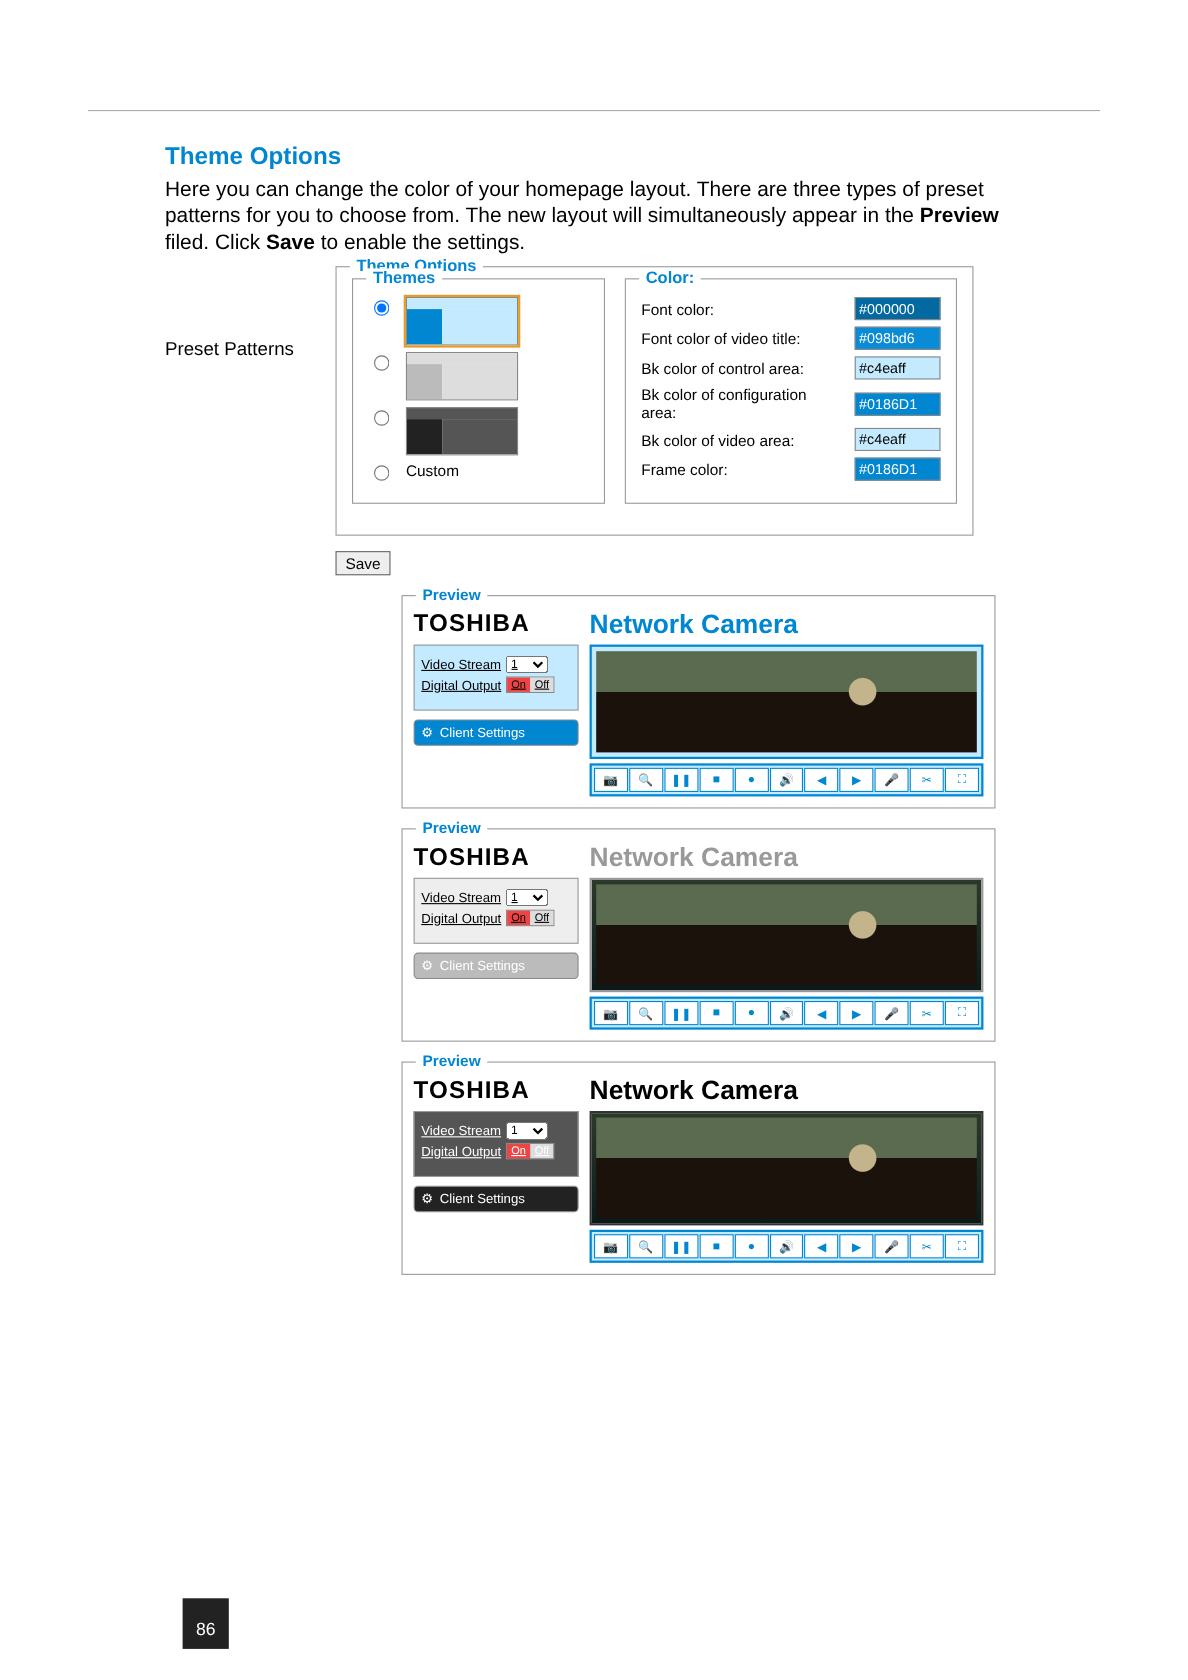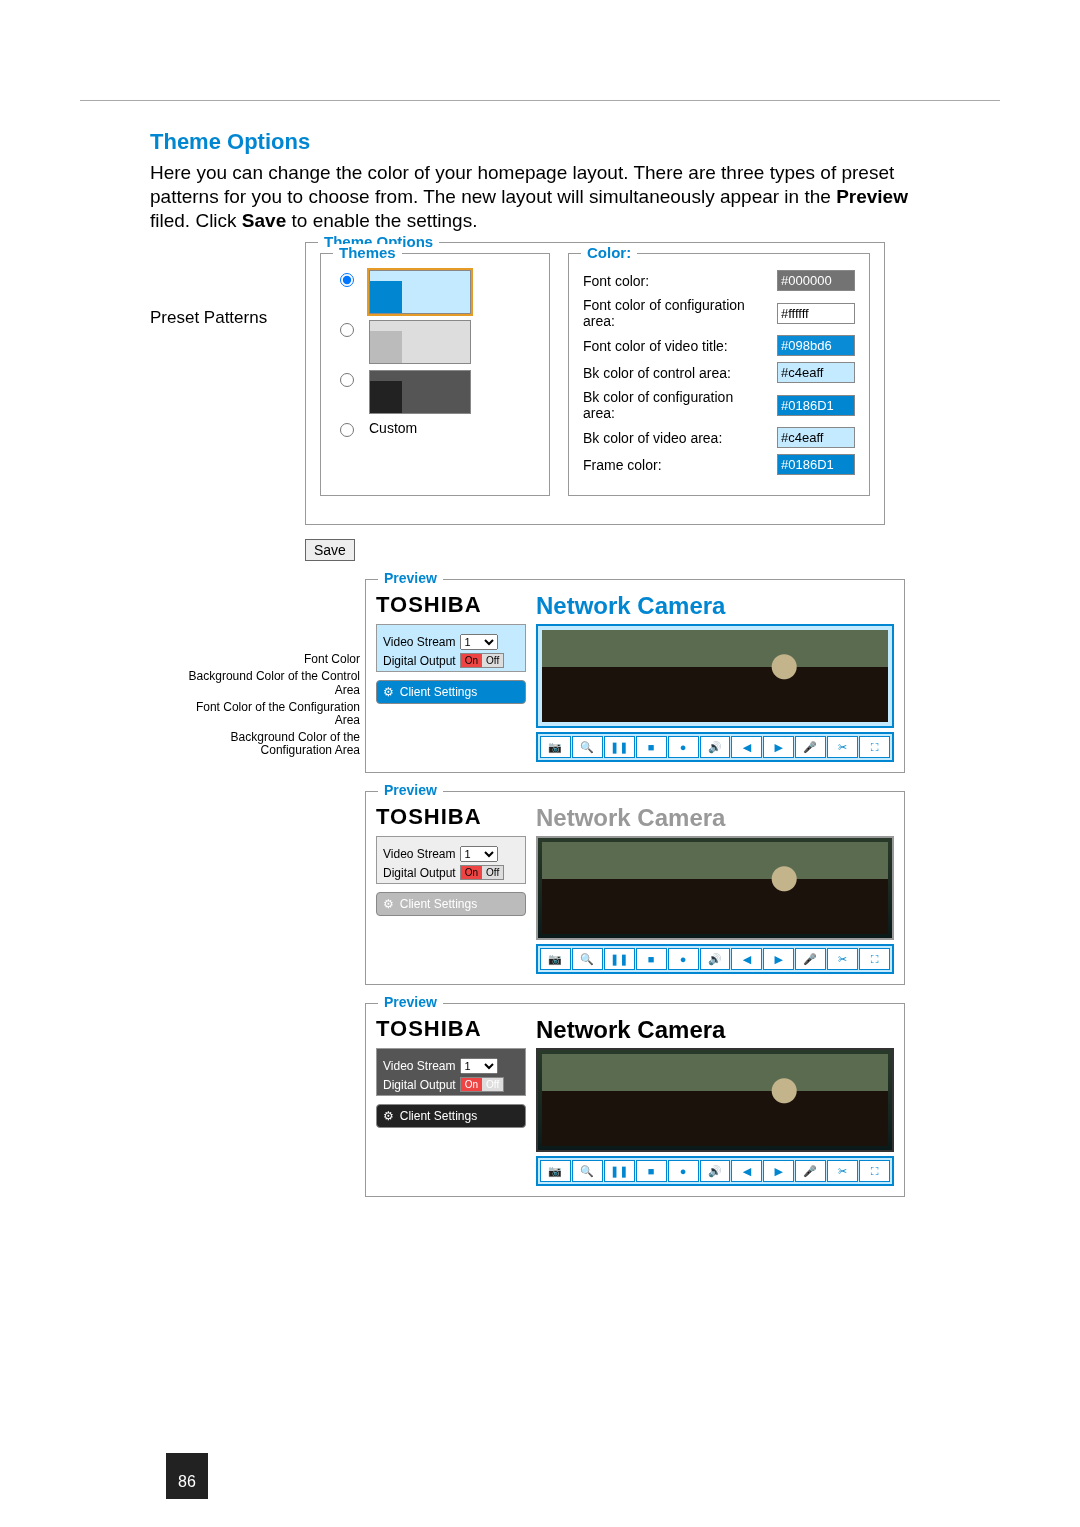--- a/index.html
+++ b/index.html
@@ -97,21 +97,21 @@
     font-size:14px;
     gap:29px;
   }
   .color-row label { flex:1; }
   .color-row input[type=text]{
     width:70px;
     font-size:13px;
     padding:2px 3px;
     border:1px solid #888;
   }
-  .swatch-000000{background:#737373;color:#fff;}
+  .swatch-000000{background:#0369a1;color:#fff;}
   .swatch-098bd6{background:#098bd6;color:#fff;}
   .swatch-c4eaff{background:#c4eaff;}
   .swatch-0186D1{background:#0186D1;color:#fff;}
   
   .preset-label {
     position: absolute;
     left: -155px;
     top: 66px;
     font-size: 17px;
   }
@@ -142,22 +142,23 @@
   .cam-title {
     font-weight:bold;
     font-size:24px;
     margin-bottom:4px;
   }
   .cam-title.v1{color:#0186D1;}
   .cam-title.v2{color:#999;}
   .cam-title.v3{color:#000;}
   .ctrl-box {
     border:1px solid #999;
-    padding:6px 6px 0 6px;
+    padding:6px 6px 12px 6px;
     font-size:12px;
+    text-decoration:underline;
   }
   .ctrl-box.v1{background:#c4eaff;}
   .ctrl-box.v2{background:#eee;}
   .ctrl-box.v3{background:#555;color:#fff;}
   .ctrl-row{display:flex;align-items:center;gap:4px;margin:3px 0;}
   .ctrl-row select{font-size:11px;width:38px;}
   .onoff{display:flex;border:1px solid #888;font-size:10px;}
   .onoff span{padding:1px 4px;background:#ddd;}
   .onoff span.on{background:#ef4444;}
   .client-set{
@@ -299,24 +300,20 @@
             </div>
           </div>
 
           <div class="fs color-fs">
             <span class="fs-legend">Color:</span>
             <div class="color-row">
                 <label>Font color:</label>
                 <input type="text" class="swatch-000000" value="#000000" style="">
               </div>
             <div class="color-row">
-                <label>Font color of configuration area:</label>
-                <input type="text" value="#ffffff" style="">
-              </div>
-            <div class="color-row">
                 <label>Font color of video title:</label>
                 <input type="text" class="swatch-098bd6" value="#098bd6" style="">
               </div>
             <div class="color-row">
                 <label>Bk color of control area:</label>
                 <input type="text" class="swatch-c4eaff" value="#c4eaff" style="">
               </div>
             <div class="color-row">
                 <label>Bk color of configuration area:</label>
                 <input type="text" class="swatch-0186D1" value="#0186D1" style="">
@@ -333,26 +330,20 @@
         </div>
       </div>
     </div>
 
     <div class="save-row">
       <button>Save</button>
     </div>
 
     <div class="preview-wrap">
 
-      <div class="callouts-left">
-        <div>Font Color</div>
-        <div>Background Color of the Control Area</div>
-        <div>Font Color of the Configuration Area</div>
-        <div>Background Color of the Configuration Area</div>
-      </div>
 
       <div class="fs preview-fs">
         <span class="fs-legend">Preview</span>
         <div class="prev-inner">
           <div class="prev-left">
             <div class="brand">TOSHIBA</div>
             <div class="ctrl-box v1">
               <div class="ctrl-row">
                   <span>Video Stream</span>
                   <select><option>1</option></select>

